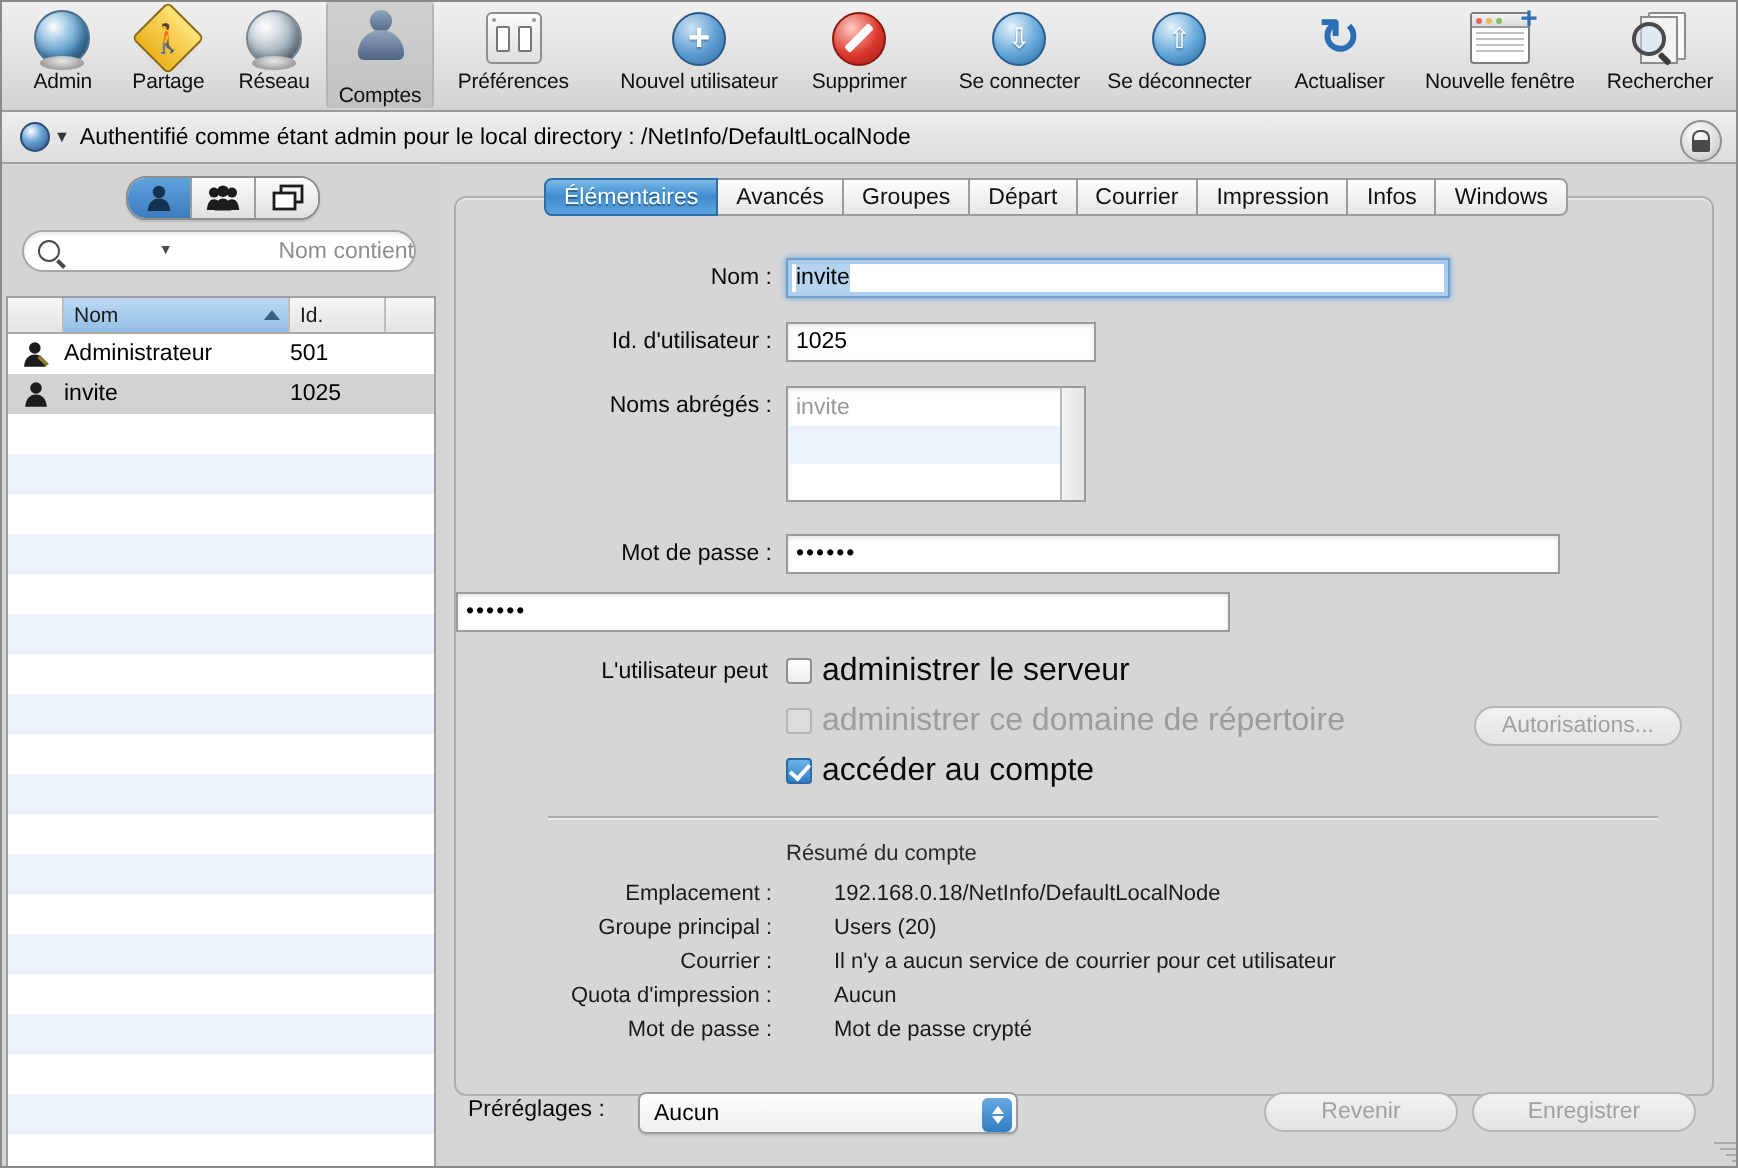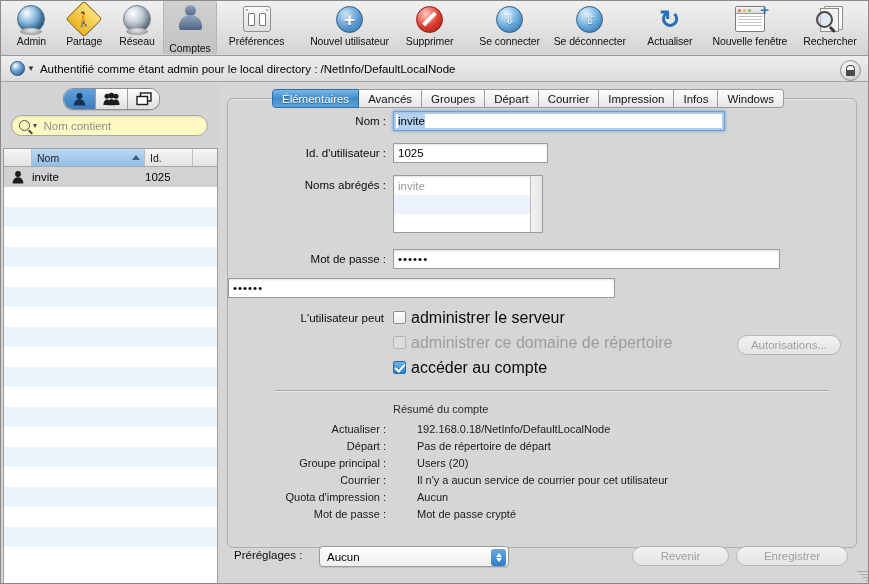--- a/index.html
+++ b/index.html
@@ -234,24 +234,25 @@
     border-right:1px solid #9d9d9d;
     cursor:default;
   }
   .seg:last-child{border-right:none;}
   .seg.on {
     background: linear-gradient(to bottom,#5ea3dd,#3d7cbf);
   }
   .seg svg { display:block; }
   .searchfield {
     position:absolute; left:10px; top:32px; width:197px; height:21px;
-    background:#fef9c3; border:1px solid #a6a6a6; border-radius:11px;
+    background:#ffffff; border:1px solid #a6a6a6; border-radius:11px;
     box-sizing:border-box;
     display:flex; align-items:center; padding-left:7px;
     box-shadow: inset 0 1px 2px rgba(0,0,0,.10);
+    justify-content: space-between;
   }
   .sf-mag {
     width:9px;height:9px;border-radius:50%;border:1.6px solid #4a4a4a;position:relative;
   }
   .sf-mag::after{content:'';position:absolute;right:-4px;bottom:-3px;width:5px;height:2px;background:#4a4a4a;transform:rotate(45deg);}
   .sf-caret{font-size:7px;color:#4a4a4a;margin-left:1.5px;margin-right:5px;}
   .sf-ph{font-size:11.5px;color:#8e8e8e;}
 
   .listbox {
     position:absolute; left:2px; top:65px; width:215px; height:485px;
@@ -593,20 +594,31 @@
         <div class="cell c-sp"></div>
         <div class="cell c-nom">
           <span>Nom</span>
           <span class="sortarrow"></span>
         </div>
         <div class="cell c-id">
           <span>Id.</span>
         </div>
       </div>
 
+      <div class="lrow">
+        <div class="ic">
+          <svg width="14" height="14" viewBox="0 0 14 14">
+            <circle cx="6.4" cy="4" r="2.9" fill="#1c1c1c"></circle>
+            <path d="M1 13.4 C1.4 8.7 3.9 7.2 6.4 7.2 C8.9 7.2 11.4 8.7 11.8 13.4 Z" fill="#1c1c1c"></path>
+            <path d="M9 7.5 l4.4 4.4 -1.4 1.4 -4.4 -4.4 Z" fill="#8a7a2e"></path>
+          </svg>
+        </div>
+        <div class="nm">Administrateur</div>
+        <div class="id">501</div>
+      </div>
 
       <div class="lrow sel">
         <div class="ic">
           <svg width="14" height="14" viewBox="0 0 14 14">
             <circle cx="7" cy="4" r="2.9" fill="#1c1c1c"></circle>
             <path d="M1.6 13.4 C2 8.7 4.5 7.2 7 7.2 C9.5 7.2 12 8.7 12.4 13.4 Z" fill="#1c1c1c"></path>
           </svg>
         </div>
         <div class="nm">invite</div>
         <div class="id">1025</div>
@@ -660,21 +672,21 @@
       <div class="tab">
           <span>Infos</span>
         </div>
       <div class="tab">
           <span>Windows</span>
         </div>
     </div>
 
     <div class="tabpanel">
 
-      <div class="row" style="margin-top:12px;">
+      <div class="row" style="margin-top:30px;">
         <div class="lbl">Nom :</div>
         <div class="inp focused" style="width:332px;">
           <span class="sel-text">invite</span>
         </div>
       </div>
 
       <div class="row" style="margin-top:12px;">
         <div class="lbl">Id. d'utilisateur :</div>
         <div class="inp" style="width:155px;">
           <span>1025</span>
@@ -726,26 +738,22 @@
       </div>
 
       <div class="divider" style="margin:13px 27px 0 46px;"></div>
 
       <div style="margin-top:11px;">
         <div class="sumrow">
           <div class="sumlbl" style="width:165px;"></div>
           <div class="sumtitle">Résumé du compte</div>
         </div>
         <div class="sumrow" style="margin-top:6px;">
-          <div class="sumlbl">Actualiser :</div>
+          <div class="sumlbl">Emplacement :</div>
           <div class="sumval">192.168.0.18/NetInfo/DefaultLocalNode</div>
-        </div>
-        <div class="sumrow">
-          <div class="sumlbl">Départ :</div>
-          <div class="sumval">Pas de répertoire de départ</div>
         </div>
         <div class="sumrow">
           <div class="sumlbl">Groupe principal :</div>
           <div class="sumval">Users (20)</div>
         </div>
         <div class="sumrow">
           <div class="sumlbl">Courrier :</div>
           <div class="sumval">Il n'y a aucun service de courrier pour cet utilisateur</div>
         </div>
         <div class="sumrow">

